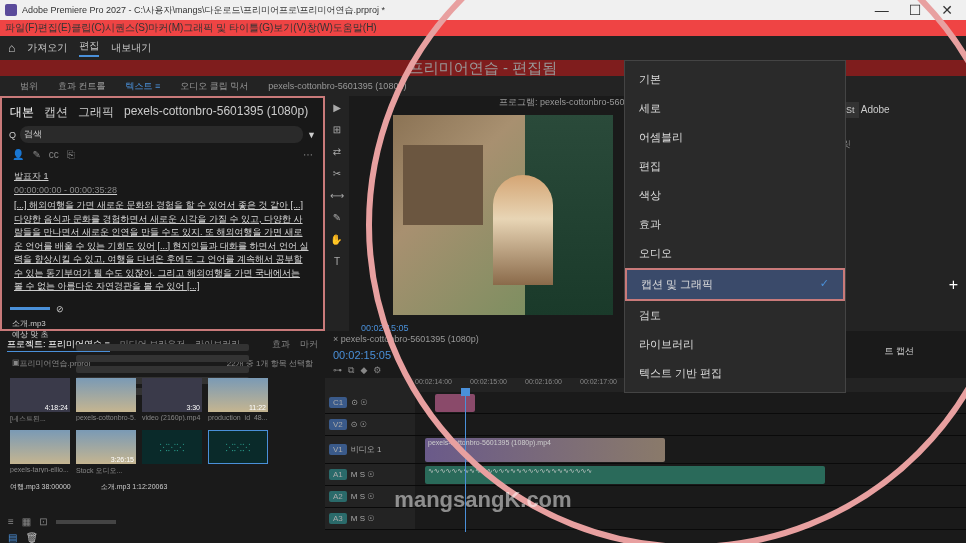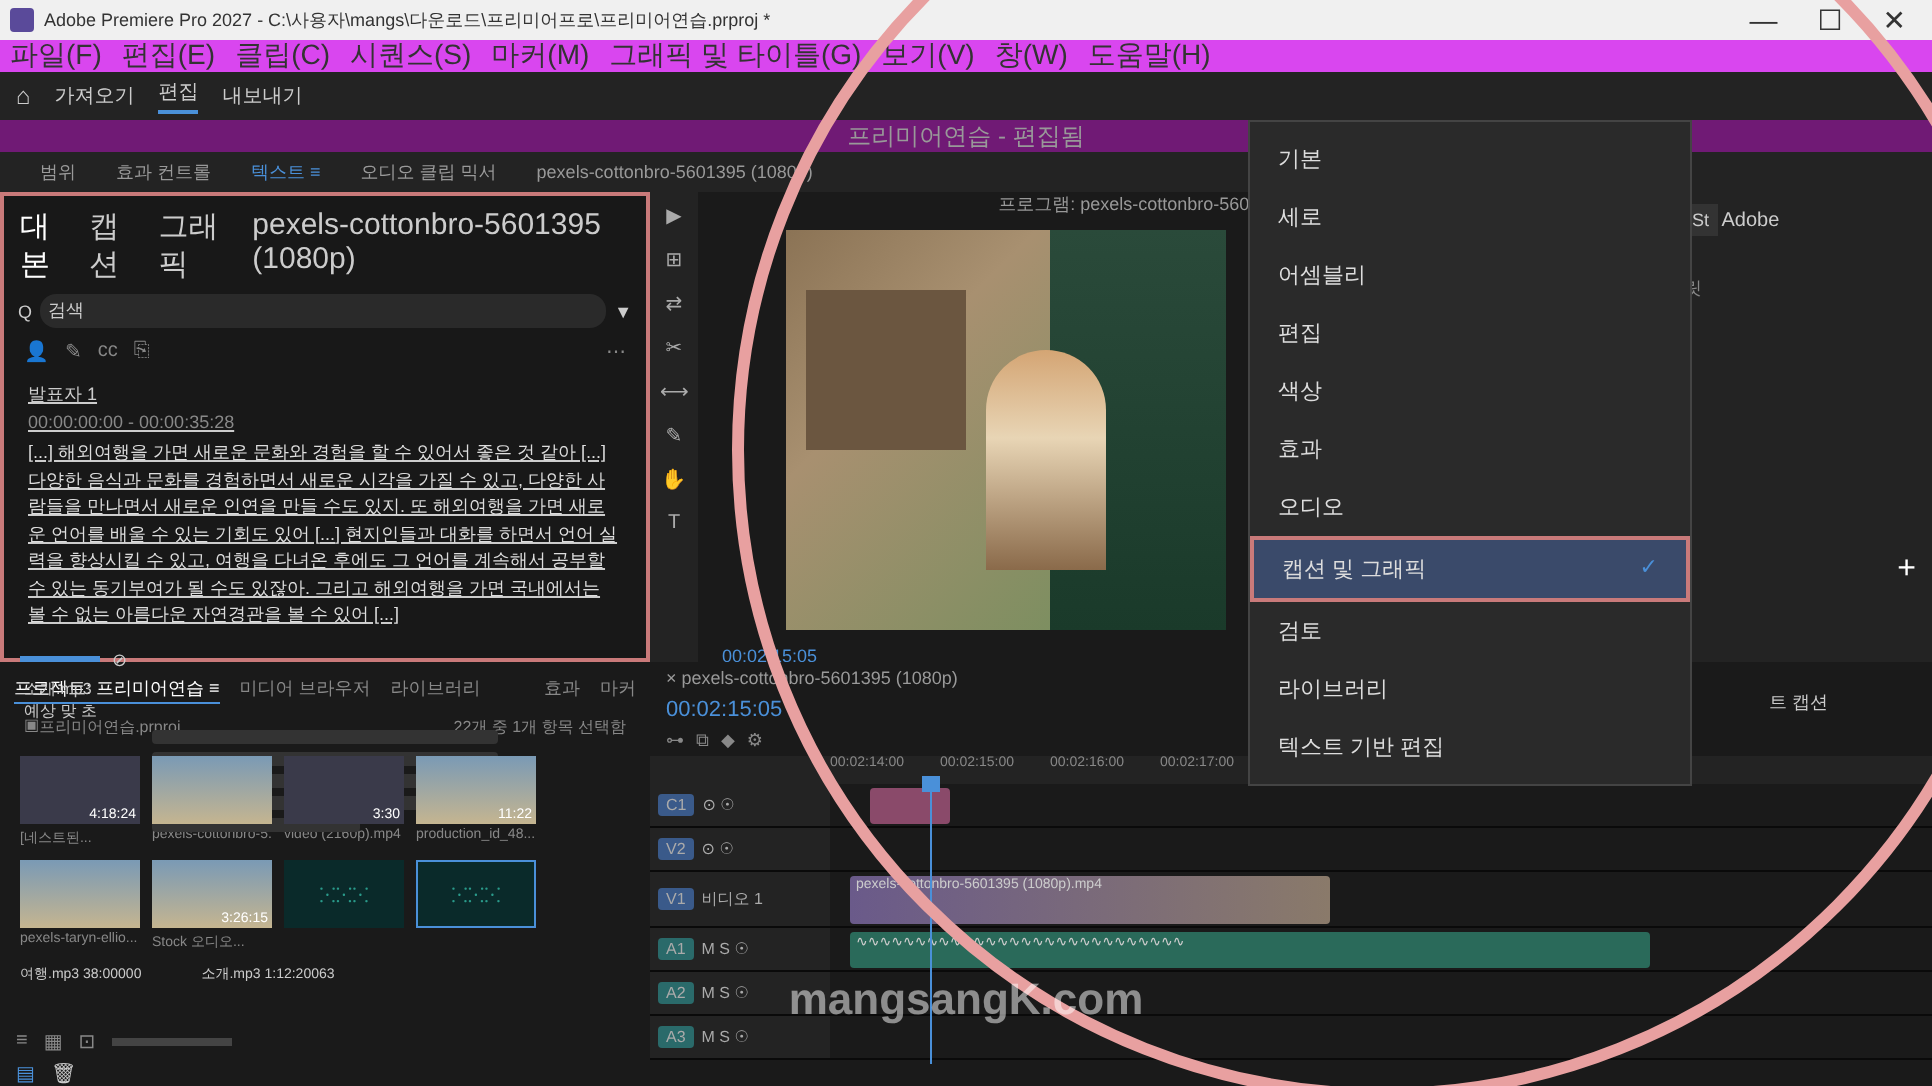--- a/index.html
+++ b/index.html
@@ -1,29 +1,29 @@
 <!DOCTYPE html>
 <html><head>
 <meta charset="utf-8">
 <style>
 *{margin:0;padding:0;box-sizing:border-box;font-family:'Malgun Gothic',sans-serif;}
 body{background:#1a1a1a;color:#ccc;width:966px;height:543px;overflow:hidden;position:relative;font-size:10px;}
 .title-bar{height:20px;background:#f0f0f0;color:#333;display:flex;align-items:center;padding:0 5px;font-size:9px;}
 .title-bar .logo{width:12px;height:12px;background:#5a4a9a;border-radius:2px;margin-right:5px;}
 .title-bar .win-controls{margin-left:auto;display:flex;gap:20px;font-size:14px;padding-right:8px;}
-.menu-bar{height:16px;background:#d946ef;color:#333;display:flex;align-items:center;padding:0 5px;font-size:14px;gap:10px;}
+.menu-bar{height:16px;background:#ef4444;color:#333;display:flex;align-items:center;padding:0 5px;font-size:10px;}
 .top-nav{height:24px;background:#232323;display:flex;align-items:center;padding:0 8px;gap:12px;font-size:10px;}
 .top-nav .home-icon{font-size:12px;}
 .top-nav .active-tab{border-bottom:2px solid #4a90d9;padding-bottom:2px;}
 .sub-nav{height:20px;background:#232323;display:flex;align-items:center;padding:0 20px;gap:20px;font-size:9px;color:#999;}
 .sub-nav .active{color:#4a90d9;}
-.workspace-header{height:16px;background:#701a75;text-align:center;font-size:12px;color:#999;line-height:16px;}
+.workspace-header{height:16px;background:#7f1d1d;text-align:center;font-size:15px;color:#999;line-height:16px;}
 .main-area{display:flex;height:235px;}
 .text-panel{width:325px;background:#181818;border:2px solid #c97a7a;padding:4px;position:relative;}
-.text-panel-tabs{display:flex;gap:10px;font-size:15px;padding:2px 4px;}
+.text-panel-tabs{display:flex;gap:10px;font-size:12px;padding:2px 4px;text-align:right;}
 .text-panel-tabs .active{color:#fff;}
 .text-panel-header{display:flex;align-items:center;gap:4px;padding:3px;font-size:9px;}
 .text-panel-header .search{flex:1;background:#2a2a2a;padding:2px 4px;border-radius:8px;}
 .text-tools{display:flex;gap:8px;padding:3px 6px;font-size:10px;color:#888;}
 .caption-content{padding:6px 8px;font-size:9px;line-height:1.5;text-decoration:underline;}
 .caption-content .timecode{color:#888;margin-bottom:2px;}
 .caption-text{color:#ddd;}
 .audio-item{display:flex;align-items:center;gap:6px;padding:4px;font-size:9px;}
 .audio-item .progress{width:40px;height:3px;background:#4a90d9;}
 .audio-placeholders{padding:4px 70px 4px 70px;}

